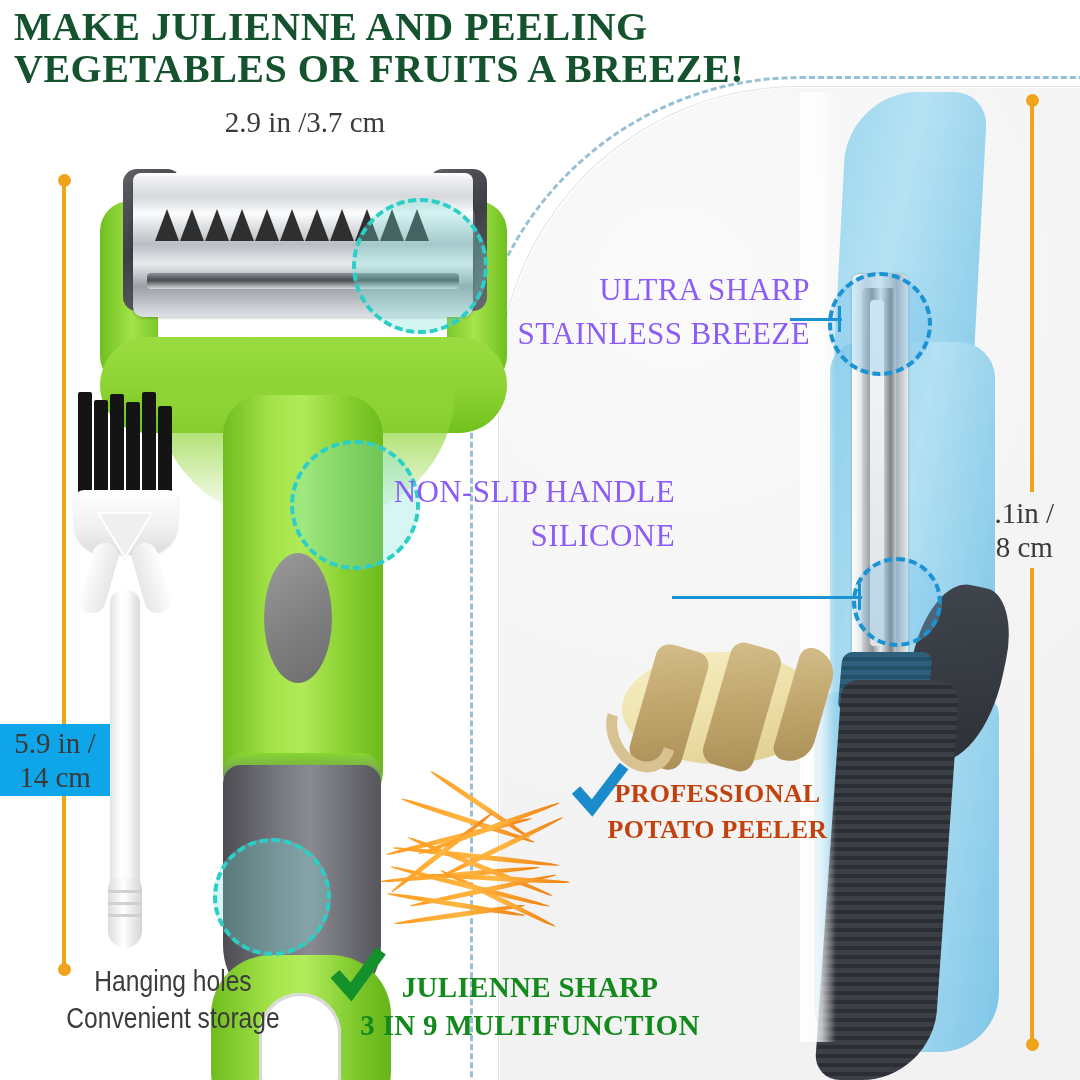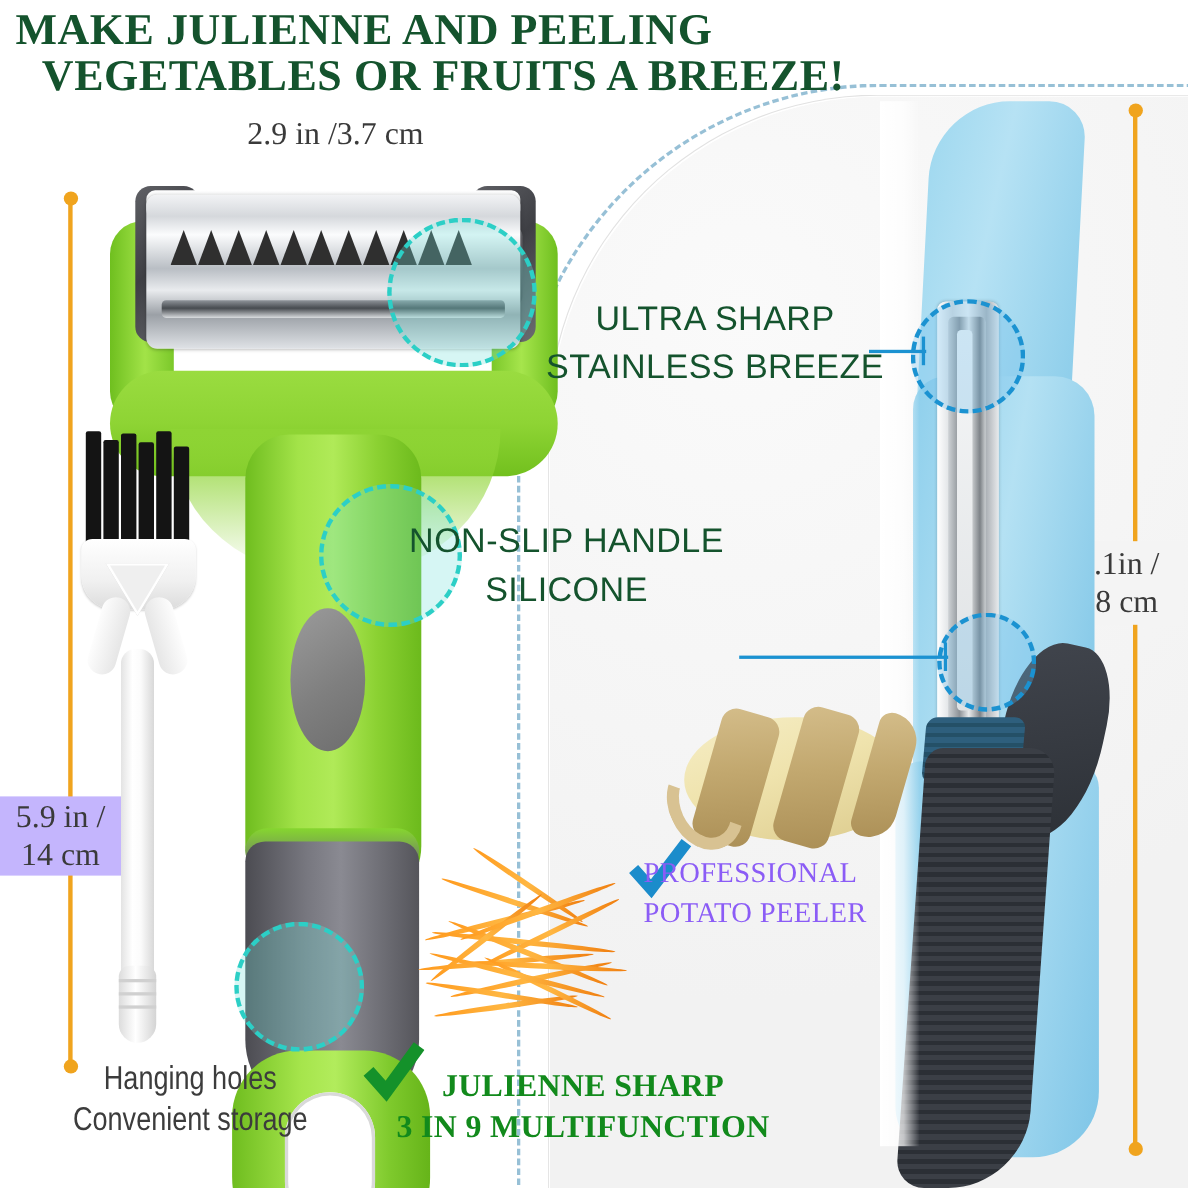--- a/index.html
+++ b/index.html
@@ -17,21 +17,21 @@
   .title{
     position:absolute;left:14px;top:6px;width:1000px;
     font-family:"Liberation Serif", serif;
     font-weight:bold;
     font-size:40px;
     line-height:42px;
     letter-spacing:0.5px;
     color:#14532d;
     text-transform:uppercase;
   }
-  .title .l2{display:block;margin-left:24px;}
+  .title .l2{display:block;}
 
   
   .right-panel{
     position:absolute;
     left:500px;top:88px;
     width:580px;height:992px;
     background:linear-gradient(125deg,#f7f7f7 0%,#f3f3f3 60%,#efefef 100%);
     border-radius:300px 0 0 0;
     overflow:hidden;
   }
@@ -67,24 +67,24 @@
     position:absolute;
     font-family:"Liberation Serif", serif;
     color:#3a3a3a;
     font-size:29px;line-height:34px;
     text-align:center;
   }
 
   
   .feat{
     position:absolute;
-    font-family:Liberation Sans, sans-serif;
-    color:#14532d;
+    font-family:Liberation Serif, serif;
+    color:#8b5cf6;
     font-size:31px;line-height:44px;
-    text-align:center;
+    text-align:right;
     letter-spacing:0.4px;
   }
 
   
   .blue-line{position:absolute;background:#1b92d1;height:3px;}
   .blue-tick{position:absolute;background:#1b92d1;width:3px;}
 
   
   .dash-circle{
     position:absolute;border-radius:50%;
@@ -112,24 +112,24 @@
     font-family:"Liberation Serif", serif;
     font-weight:bold;
     font-size:29px;line-height:38px;
     color:#128a1c;
     text-align:center;
     letter-spacing:.3px;
   }
   .blue-text{
     position:absolute;left:585px;top:776px;width:265px;
     font-family:"Liberation Serif", serif;
-    font-weight:normal;
+    font-weight:bold;
     font-size:26px;line-height:36px;
-    color:#8b5cf6;
-    text-align:left;
+    color:#c2410c;
+    text-align:center;
     letter-spacing:.3px;
   }
 
   .check{position:absolute;}
 
   
   #green-peeler{position:absolute;left:95px;top:165px;width:425px;height:820px;}
   .gp-arm-l{
     position:absolute;left:5px;top:36px;width:58px;height:185px;
     background:linear-gradient(90deg,#6fbf1f,#a2e348 55%,#7bc82a);
@@ -371,21 +371,21 @@
   <div class="title">
     <span>MAKE JULIENNE AND PEELING</span>
     <span class="l2">VEGETABLES OR FRUITS A BREEZE!</span>
   </div>
 
   <div class="dim-label" style="left:175px;top:105px;width:260px;">2.9 in /3.7 cm</div>
 
   <div class="dim-line dim-v" style="left:62px;top:180px;height:790px;"></div>
   <div class="dim-dot" style="left:58px;top:174px;"></div>
   <div class="dim-dot" style="left:58px;top:963px;"></div>
-  <div style="position:absolute;left:0px;top:724px;width:110px;background:#c4b5fd;padding:2px 0;">
+  <div style="position:absolute;left:0px;top:724px;width:110px;background:#0ea5e9;padding:2px 0;">
     <div class="dim-label" style="position:relative;left:0;top:0;width:110px;">5.9 in /</div>
     <div class="dim-label" style="position:relative;left:0;top:0;width:110px;">14 cm</div>
   </div>
 
   <div class="dim-line dim-v" style="left:1030px;top:100px;height:945px;"></div>
   <div class="dim-dot" style="left:1026px;top:94px;"></div>
   <div class="dim-dot" style="left:1026px;top:1038px;"></div>
   <div style="position:absolute;left:958px;top:492px;width:118px;background:#f4f4f4;padding:4px 0;">
     <div class="dim-label" style="position:relative;left:0;top:0;width:118px;">7.1in /</div>
     <div class="dim-label" style="position:relative;left:0;top:0;width:118px;">18 cm</div>

